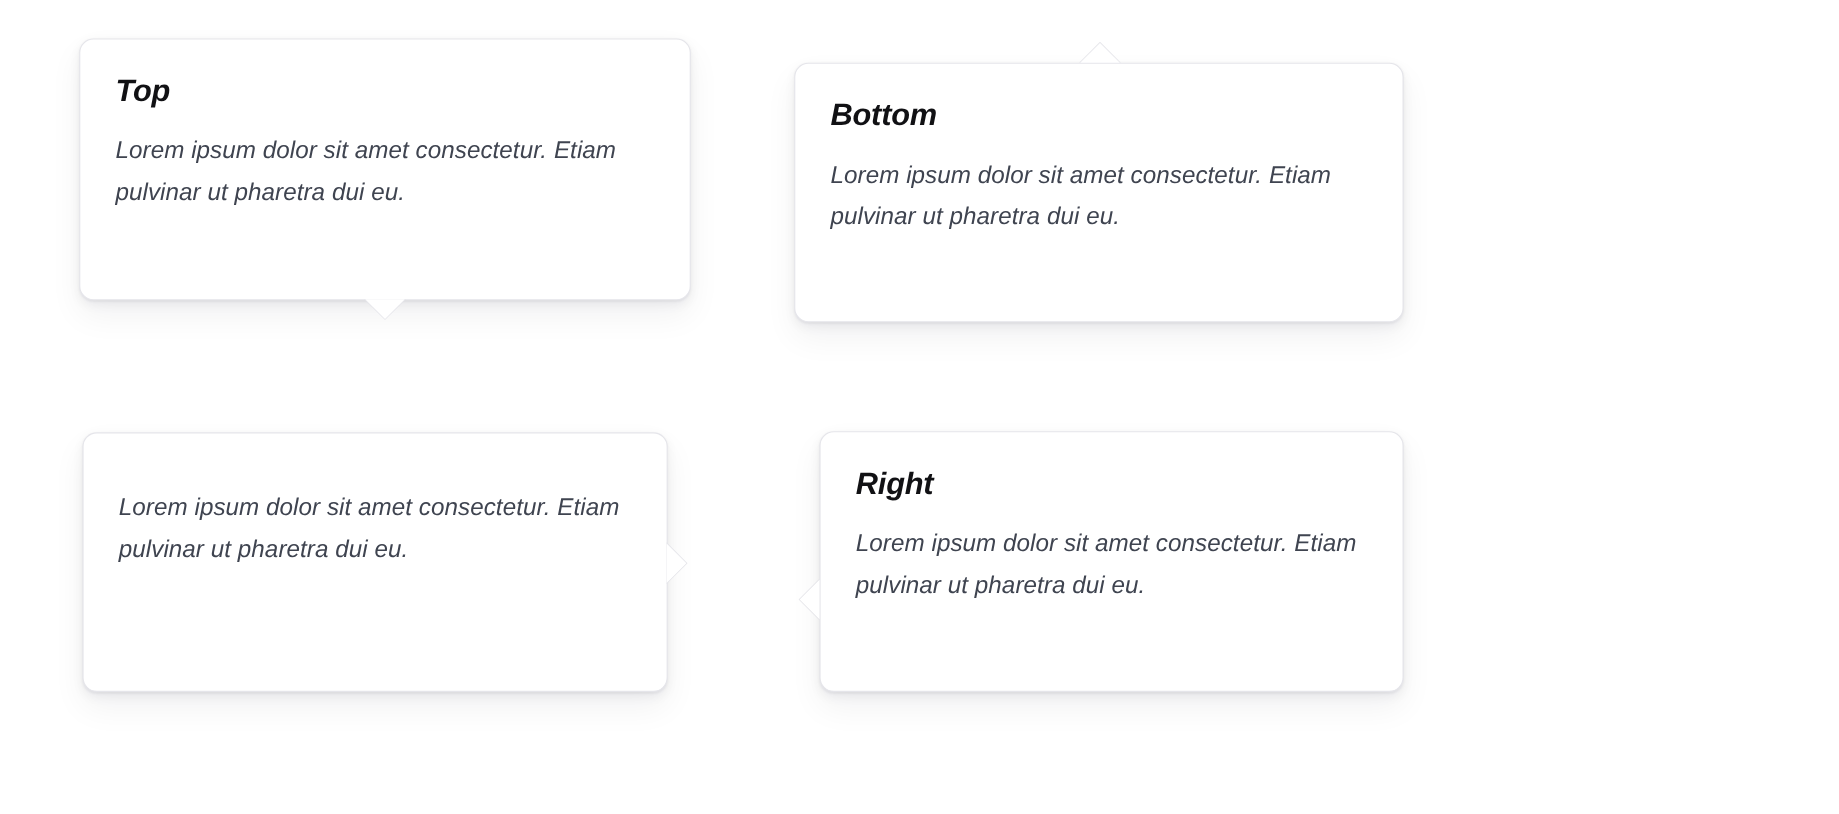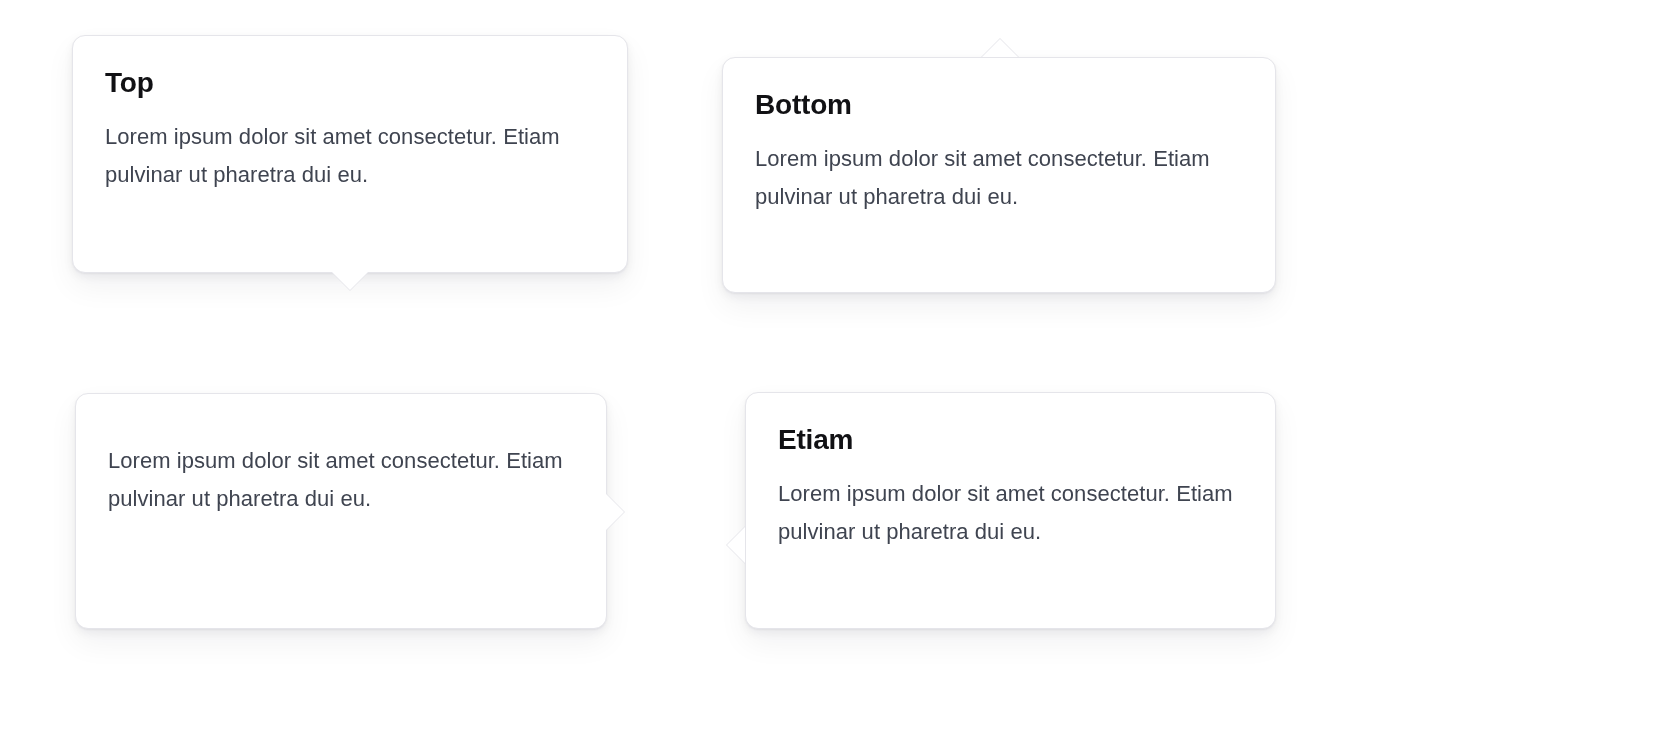--- a/index.html
+++ b/index.html
@@ -12,20 +12,21 @@
     height: 740px;
     position: relative;
     overflow: hidden;
     font-family: "Liberation Sans", "DejaVu Sans", sans-serif;
     -webkit-font-smoothing: antialiased;
   }
 
   .stage {
     position: absolute;
     inset: 0;
+    font-style: italic;
   }
 
   
   .popover {
     position: absolute;
     background: #ffffff;
     border: 1px solid #e5e5ea;
     border-radius: 13px;
     box-sizing: border-box;
     box-shadow:
@@ -150,19 +151,19 @@
   <div class="arrow arrow-up arrow-edge" id="arrow-bottom-edge"></div>
   <div class="arrow arrow-up arrow-fill" id="arrow-bottom-fill"></div>
 
   <div class="popover" id="pop-left">
     <p class="popover-body">Lorem ipsum dolor sit amet consectetur. Etiam pulvinar ut pharetra dui eu.</p>
   </div>
   <div class="arrow arrow-right arrow-edge" id="arrow-left-edge"></div>
   <div class="arrow arrow-right arrow-fill" id="arrow-left-fill"></div>
 
   <div class="popover" id="pop-right">
-    <h2 class="popover-title">Etiam</h2>
+    <h2 class="popover-title">Right</h2>
     <p class="popover-body">Lorem ipsum dolor sit amet consectetur. Etiam pulvinar ut pharetra dui eu.</p>
   </div>
   <div class="arrow arrow-left arrow-edge" id="arrow-right-edge"></div>
   <div class="arrow arrow-left arrow-fill" id="arrow-right-fill"></div>
 
 </div>
 
 </body></html>

